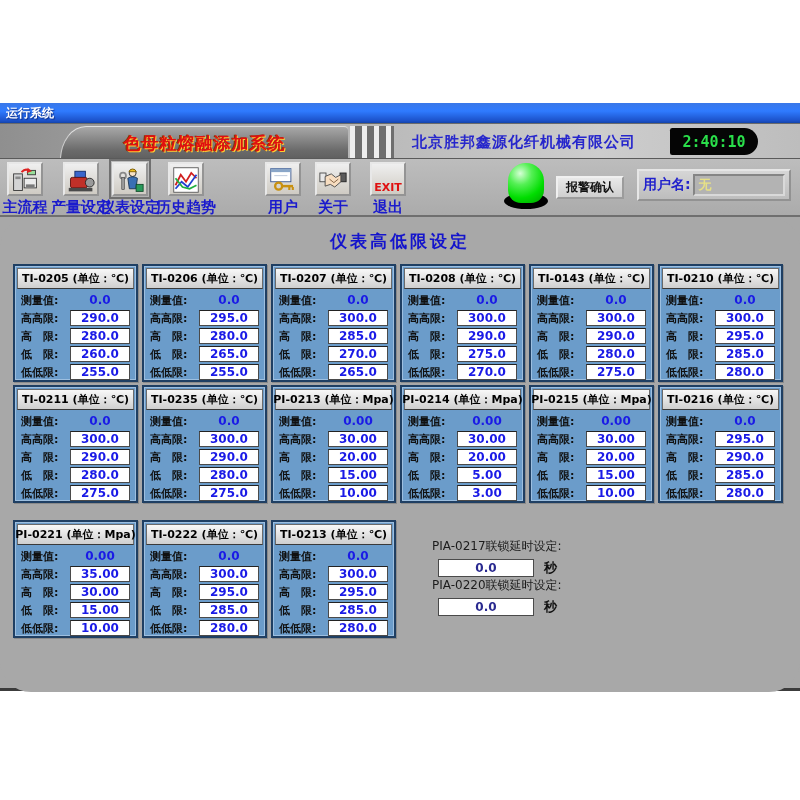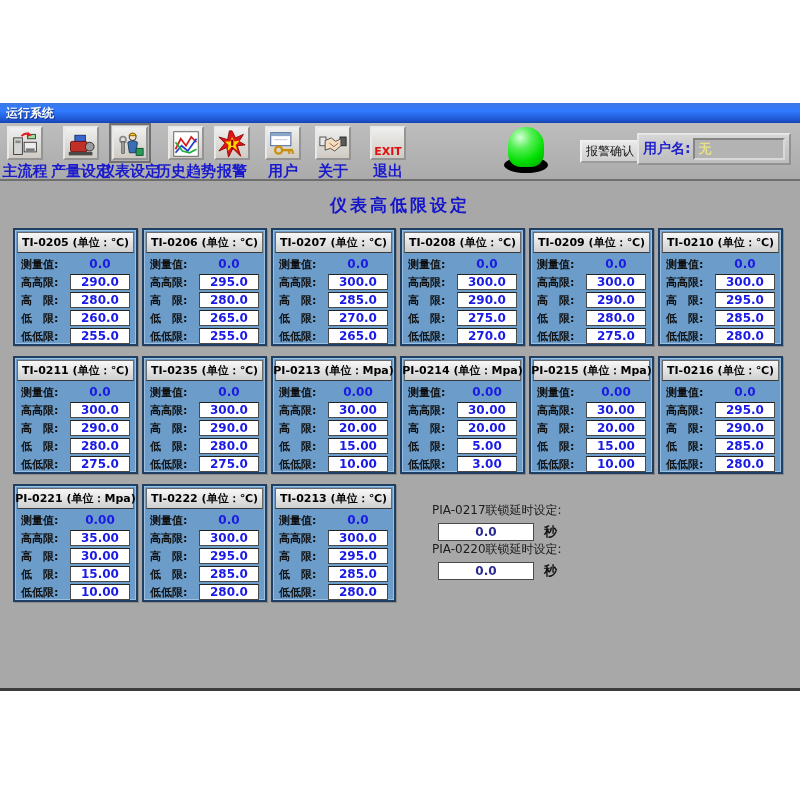--- a/index.html
+++ b/index.html
@@ -24,33 +24,33 @@
   .tool { position:absolute; top:3px; width:56px; display:flex; flex-direction:column; align-items:center; cursor:pointer; }
   .icon-btn { width:36px; height:34px; background:linear-gradient(#efefef,#cfcbc3); border:2px outset #e8e8e8; display:flex; align-items:flex-end; justify-content:center; }
   .tool.selected .icon-btn { outline:2px solid #707070; outline-offset:1px; }
   .tool-label { margin-top:2px; font-size:15px; font-weight:bold; color:#1a1acd; white-space:nowrap; }
   .exit-text { color:#e01010; font-weight:bold; font-size:11px; letter-spacing:0; }
 
   .lamp { position:absolute; left:503px; top:4px; width:46px; height:48px; }
   .lamp-base { position:absolute; bottom:2px; left:1px; width:44px; height:16px; background:#000; border-radius:50%; }
   .lamp-dome { position:absolute; left:5px; top:0; width:36px; height:40px; background:radial-gradient(circle at 34% 26%, #d6ffd6 0%, #55f055 30%, #00dd00 65%, #00a000 100%); border-radius:18px 18px 13px 13px; }
 
-  .alarm-ack-btn { position:absolute; left:556px; top:17px; width:60px; height:23px; background:linear-gradient(#e9e9e9,#cfcfcf); border:2px outset #f0f0f0; font-size:12px; font-weight:normal; color:#111; font-family:"DejaVu Sans",sans-serif; cursor:pointer;margin-left:24px; }
+  .alarm-ack-btn { position:absolute; left:556px; top:17px; width:68px; height:23px; background:linear-gradient(#e9e9e9,#cfcfcf); border:2px outset #f0f0f0; font-size:12px; font-weight:bold; color:#111; font-family:"DejaVu Sans",sans-serif; cursor:pointer; }
 
   .user-panel { position:absolute; left:637px; top:10px; width:154px; height:32px; background:linear-gradient(#d6d6d6,#bdbdbd); border:2px outset #e6e6e6; display:flex; align-items:center; padding:8px 4px; }
   .user-label { color:#2222cc; font-size:14px; font-weight:bold; white-space:nowrap; }
   .user-field { flex:1; height:22px; margin-left:2px; background:#b3b3b3; border:2px inset #d9d9d9; color:#e6e087; font-size:13px; font-weight:bold; padding-left:4px; line-height:18px; }
 
   
   .content { position:relative; height:475px; background:#a8a8a8;border-radius:31px; }
   .page-title { position:absolute; top:13px; left:0; width:100%; text-align:center; color:#1414cc; font-size:17px; font-weight:bold; letter-spacing:3px; }
 
   .panel-row-wrap { position:absolute; left:13px; display:flex; gap:4px; }
   #panel-row-1 { top:47px; }
-  #panel-row-2 { top:175px;align-items:center; }
+  #panel-row-2 { top:168px;align-items:center; }
   #panel-row-3 { top:303px; }
 
   .panel { width:125px; height:118px; background:#6b9cca; border:2px solid #1f3f63; box-shadow:inset 0 0 0 1px #9dbfe0, 1px 1px 0 #8a8a8a; overflow:hidden; }
   .panel-header { margin:2px 2px 3px 2px; height:21px; background:linear-gradient(#f8f8f8,#cfcfcf); border:1px solid #6a6a6a; border-bottom-color:#3a3a3a; display:flex; align-items:center; justify-content:center; font-size:11px; font-weight:bold; color:#000; white-space:nowrap; }
   .panel-row { display:flex; align-items:center; justify-content:space-between; height:16px; margin:2px 6px; }
   .row-label { font-size:11px; font-weight:bold; color:#101010; white-space:pre; }
   .measured-val { width:60px; text-align:center; color:#1a1ae6; font-weight:bold; font-size:12px; }
   .val-box { width:60px; height:16px; background:#ffffff; border:1px solid #4a4a4a; border-top-color:#222; color:#1a1ae6; font-weight:bold; font-size:12px; text-align:center; font-family:"DejaVu Sans",sans-serif; }
 
   .delay-block { margin-left:32px; margin-top:18px; display:flex; flex-direction:column; }
@@ -62,20 +62,28 @@
 </style>
 </head>
 <body>
 
 <div class="app">
 
   <div class="titlebar">
     <span class="titlebar-text">运行系统</span>
   </div>
 
+  <div class="banner">
+    <div class="banner-tab">
+      <span class="banner-title">色母粒熔融添加系统</span>
+    </div>
+    <div class="banner-stripes"></div>
+    <span class="company-name">北京胜邦鑫源化纤机械有限公司</span>
+    <div class="clock">2:40:10</div>
+  </div>
 
   <div class="toolbar">
 
     <div class="tool" style="left:-3px">
       <div class="icon-btn">
         <svg width="30" height="28" viewBox="0 0 32 32">
           <rect x="3" y="9" width="10" height="19" fill="#d4d4d4" stroke="#333"></rect>
           <rect x="5" y="12" width="6" height="3" fill="#8a8a8a"></rect>
           <rect x="15" y="14" width="14" height="11" fill="#ececec" stroke="#333"></rect>
           <rect x="17" y="21" width="10" height="3" fill="#7a7a7a"></rect>
@@ -118,31 +126,20 @@
           <rect x="6.6" y="13" width="3" height="14" fill="#9a9a9a" stroke="#333" stroke-width="0.6"></rect>
           <circle cx="19" cy="8" r="4" fill="#f7e2c8" stroke="#222"></circle>
           <path d="M14.8 6.5 a4.4 4.4 0 0 1 8.4 0 z" fill="#f0c020" stroke="#7a5a00"></path>
           <path d="M13.5 14 q5.5 -3.5 11 0 l-1.8 12 -7.4 0 z" fill="#3a6fb5" stroke="#16304f"></path>
           <rect x="23" y="21" width="8" height="8" fill="#2a9a5a" stroke="#0f4a2a"></rect>
         </svg>
       </div>
       <div class="tool-label">仪表设定</div>
     </div>
 
-    <div class="tool" style="left:204px">
-      <div class="icon-btn">
-        <svg width="30" height="28" viewBox="0 0 32 32">
-          <polygon points="16,1 20,9 29,5 24,13 31,17 22,18 26,30 17,21 12,31 10,20 1,24 8,15 1,8 11,11 13,1" fill="#e01515" stroke="#8a0000"></polygon>
-          <polygon points="16,8 19,13 25,12 20,17 22,23 16,19 11,24 12,17 8,13 14,13" fill="#ffd800"></polygon>
-          <rect x="15" y="11" width="2.6" height="7" fill="#8a0000"></rect>
-          <rect x="15" y="19.6" width="2.6" height="2.6" fill="#8a0000"></rect>
-        </svg>
-      </div>
-      <div class="tool-label">报警</div>
-    </div>
 
     <div class="tool" style="left:255px">
       <div class="icon-btn">
         <svg width="30" height="28" viewBox="0 0 32 32">
           <rect x="2" y="3" width="23" height="15" fill="#ffffff" stroke="#33508a"></rect>
           <rect x="2" y="3" width="23" height="4" fill="#8aa6c8"></rect>
           <line x1="6" y1="11" x2="21" y2="11" stroke="#b8c4d8"></line>
           <circle cx="11" cy="23" r="4" fill="none" stroke="#c89010" stroke-width="2.6"></circle>
           <rect x="14.5" y="21.6" width="13" height="2.8" fill="#c89010"></rect>
           <rect x="22" y="24" width="2.4" height="3.4" fill="#c89010"></rect>
@@ -274,21 +271,21 @@
     <div class="panel-row">
       <span class="row-label">低　限:</span>
       <input class="val-box" value="275.0" style="">
     </div>
     <div class="panel-row">
       <span class="row-label">低低限:</span>
       <input class="val-box" value="270.0" style="">
     </div>
   </div>
         <div class="panel">
-    <div class="panel-header">TI-0209 (单位：℃)</div>
+    <div class="panel-header">TI-0143 (单位：℃)</div>
     <div class="panel-row">
       <span class="row-label">测量值:</span>
       <span class="measured-val">0.0</span>
     </div>
     <div class="panel-row">
       <span class="row-label">高高限:</span>
       <input class="val-box" value="300.0" style="">
     </div>
     <div class="panel-row">
       <span class="row-label">高　限:</span>

